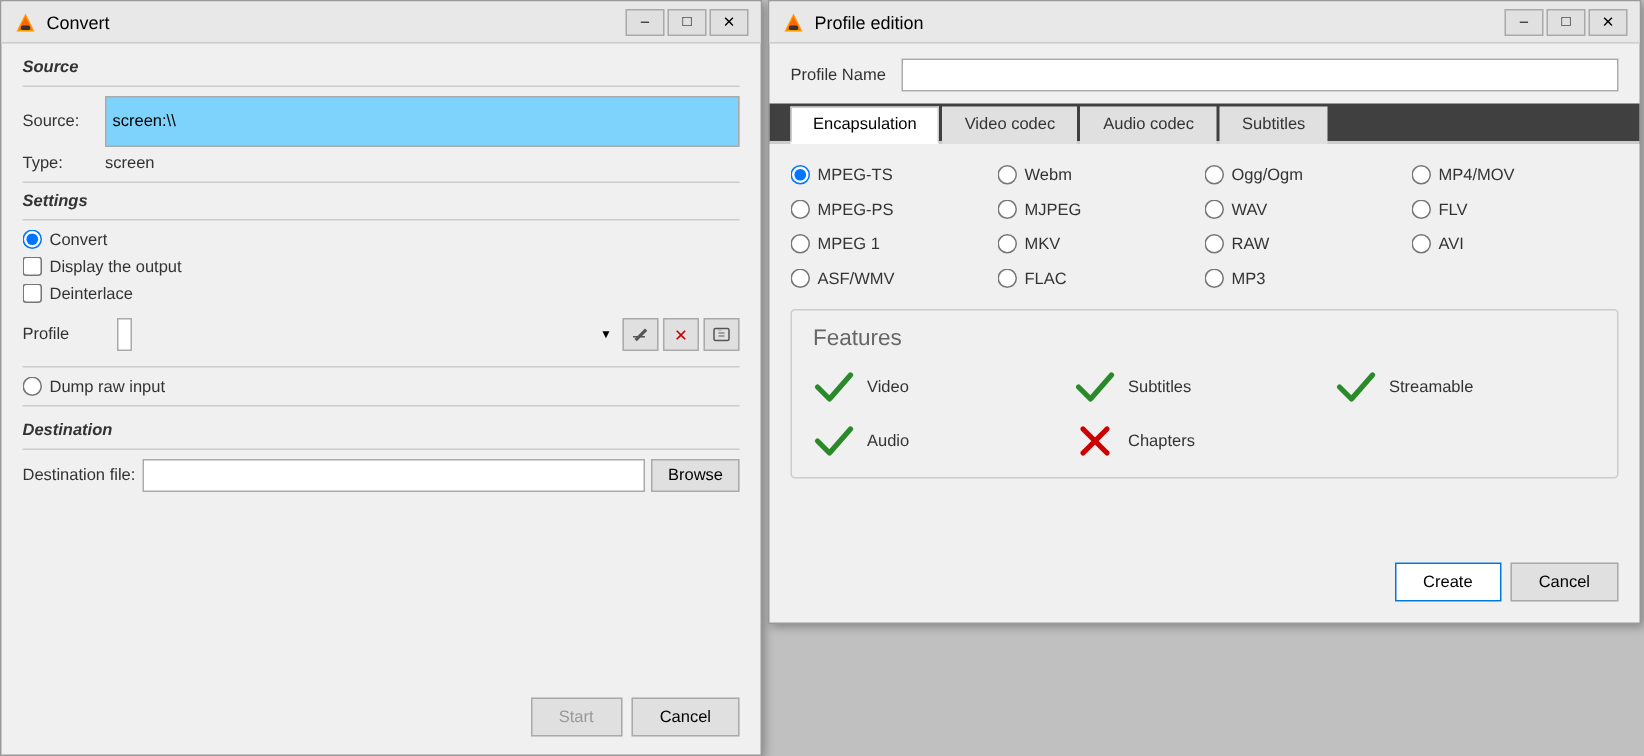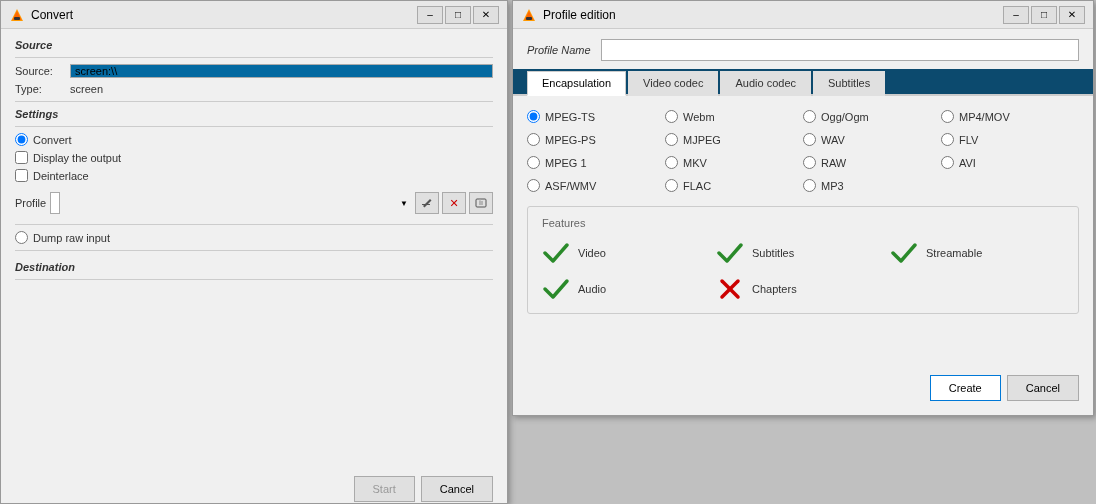--- a/index.html
+++ b/index.html
@@ -90,23 +90,23 @@
     }
 
     .form-label {
       width: 55px;
       font-size: 11px;
       color: #333;
     }
 
     .form-input {
       flex: 1;
-      height: 14px;
-      border: 1px solid #aaa;
-      background: #0369a1;
+      height: 34px;
+      border: 1px solid #aaa;
+      background: #7dd3fc;
       padding: 0 4px;
       font-size: 11px;
     }
 
     .static-value {
       font-size: 11px;
       color: #333;
     }
 
     .settings-section {
@@ -128,21 +128,21 @@
       color: #333;
     }
 
     .profile-row {
       display: flex;
       align-items: center;
       margin: 10px 0;
     }
 
     .profile-label {
-      width: 35px;
+      width: 63px;
       font-size: 11px;
       color: #333;
     }
 
     .profile-select {
       flex: 1;
       height: 22px;
       border: 1px solid #aaa;
       background: white;
       font-size: 11px;
@@ -211,21 +211,21 @@
       padding: 0 10px;
       border: 1px solid #aaa;
       background: #e0e0e0;
       cursor: pointer;
       font-size: 11px;
       margin-left: 4px;
     }
 
     .bottom-buttons {
       position: absolute;
-      bottom: 1px;
+      bottom: 12px;
       right: 14px;
       display: flex;
       gap: 6px;
     }
 
     .action-btn {
       height: 26px;
       padding: 0 18px;
       border: 1px solid #aaa;
       background: #e0e0e0;
@@ -246,38 +246,37 @@
       display: flex;
       align-items: center;
       padding: 10px 14px 8px;
     }
 
     .profile-name-label {
       font-size: 11px;
       color: #333;
       margin-right: 10px;
       white-space: nowrap;
-      font-style: italic;
     }
 
     .profile-name-input {
       flex: 1;
       height: 22px;
       border: 1px solid #aaa;
       background: white;
       padding: 0 4px;
       font-size: 11px;
     }
 
     
     .tabs-container {
       display: flex;
       border-bottom: 2px solid #ccc;
       padding: 0 14px;
-      background: #0c4a6e;
+      background: #404040;
       text-align: center;
     }
 
     .tab {
       padding: 5px 14px;
       font-size: 11px;
       cursor: pointer;
       border: 1px solid transparent;
       border-bottom: none;
       position: relative;
@@ -323,21 +322,21 @@
     }
 
     
     .features-section {
       border: 1px solid #ccc;
       border-radius: 3px;
       padding: 10px 14px;
     }
 
     .features-title {
-      font-size: 11px;
+      font-size: 15px;
       color: #666;
       margin-bottom: 10px;
     }
 
     .features-grid {
       display: grid;
       grid-template-columns: repeat(3, 1fr);
       gap: 8px 0;
     }
 
@@ -468,20 +467,25 @@
       <div class="radio-row">
         <input type="radio" name="mode" id="dump-radio" style="">
         <label for="dump-radio">Dump raw input</label>
       </div>
     </div>
 
     <hr class="divider-line">
     <div class="destination-section">
       <div class="section-label">Destination</div>
       <hr class="divider-line">
+      <div class="dest-row">
+        <span class="dest-label">Destination file:</span>
+        <input class="dest-input" type="text" value="" style="">
+        <button class="browse-btn">Browse</button>
+      </div>
     </div>
   </div>
 
   <div class="bottom-buttons">
     <button class="action-btn" disabled="">Start</button>
     <button class="action-btn">Cancel</button>
   </div>
 </div>
 
 <div class="window profile-window">

